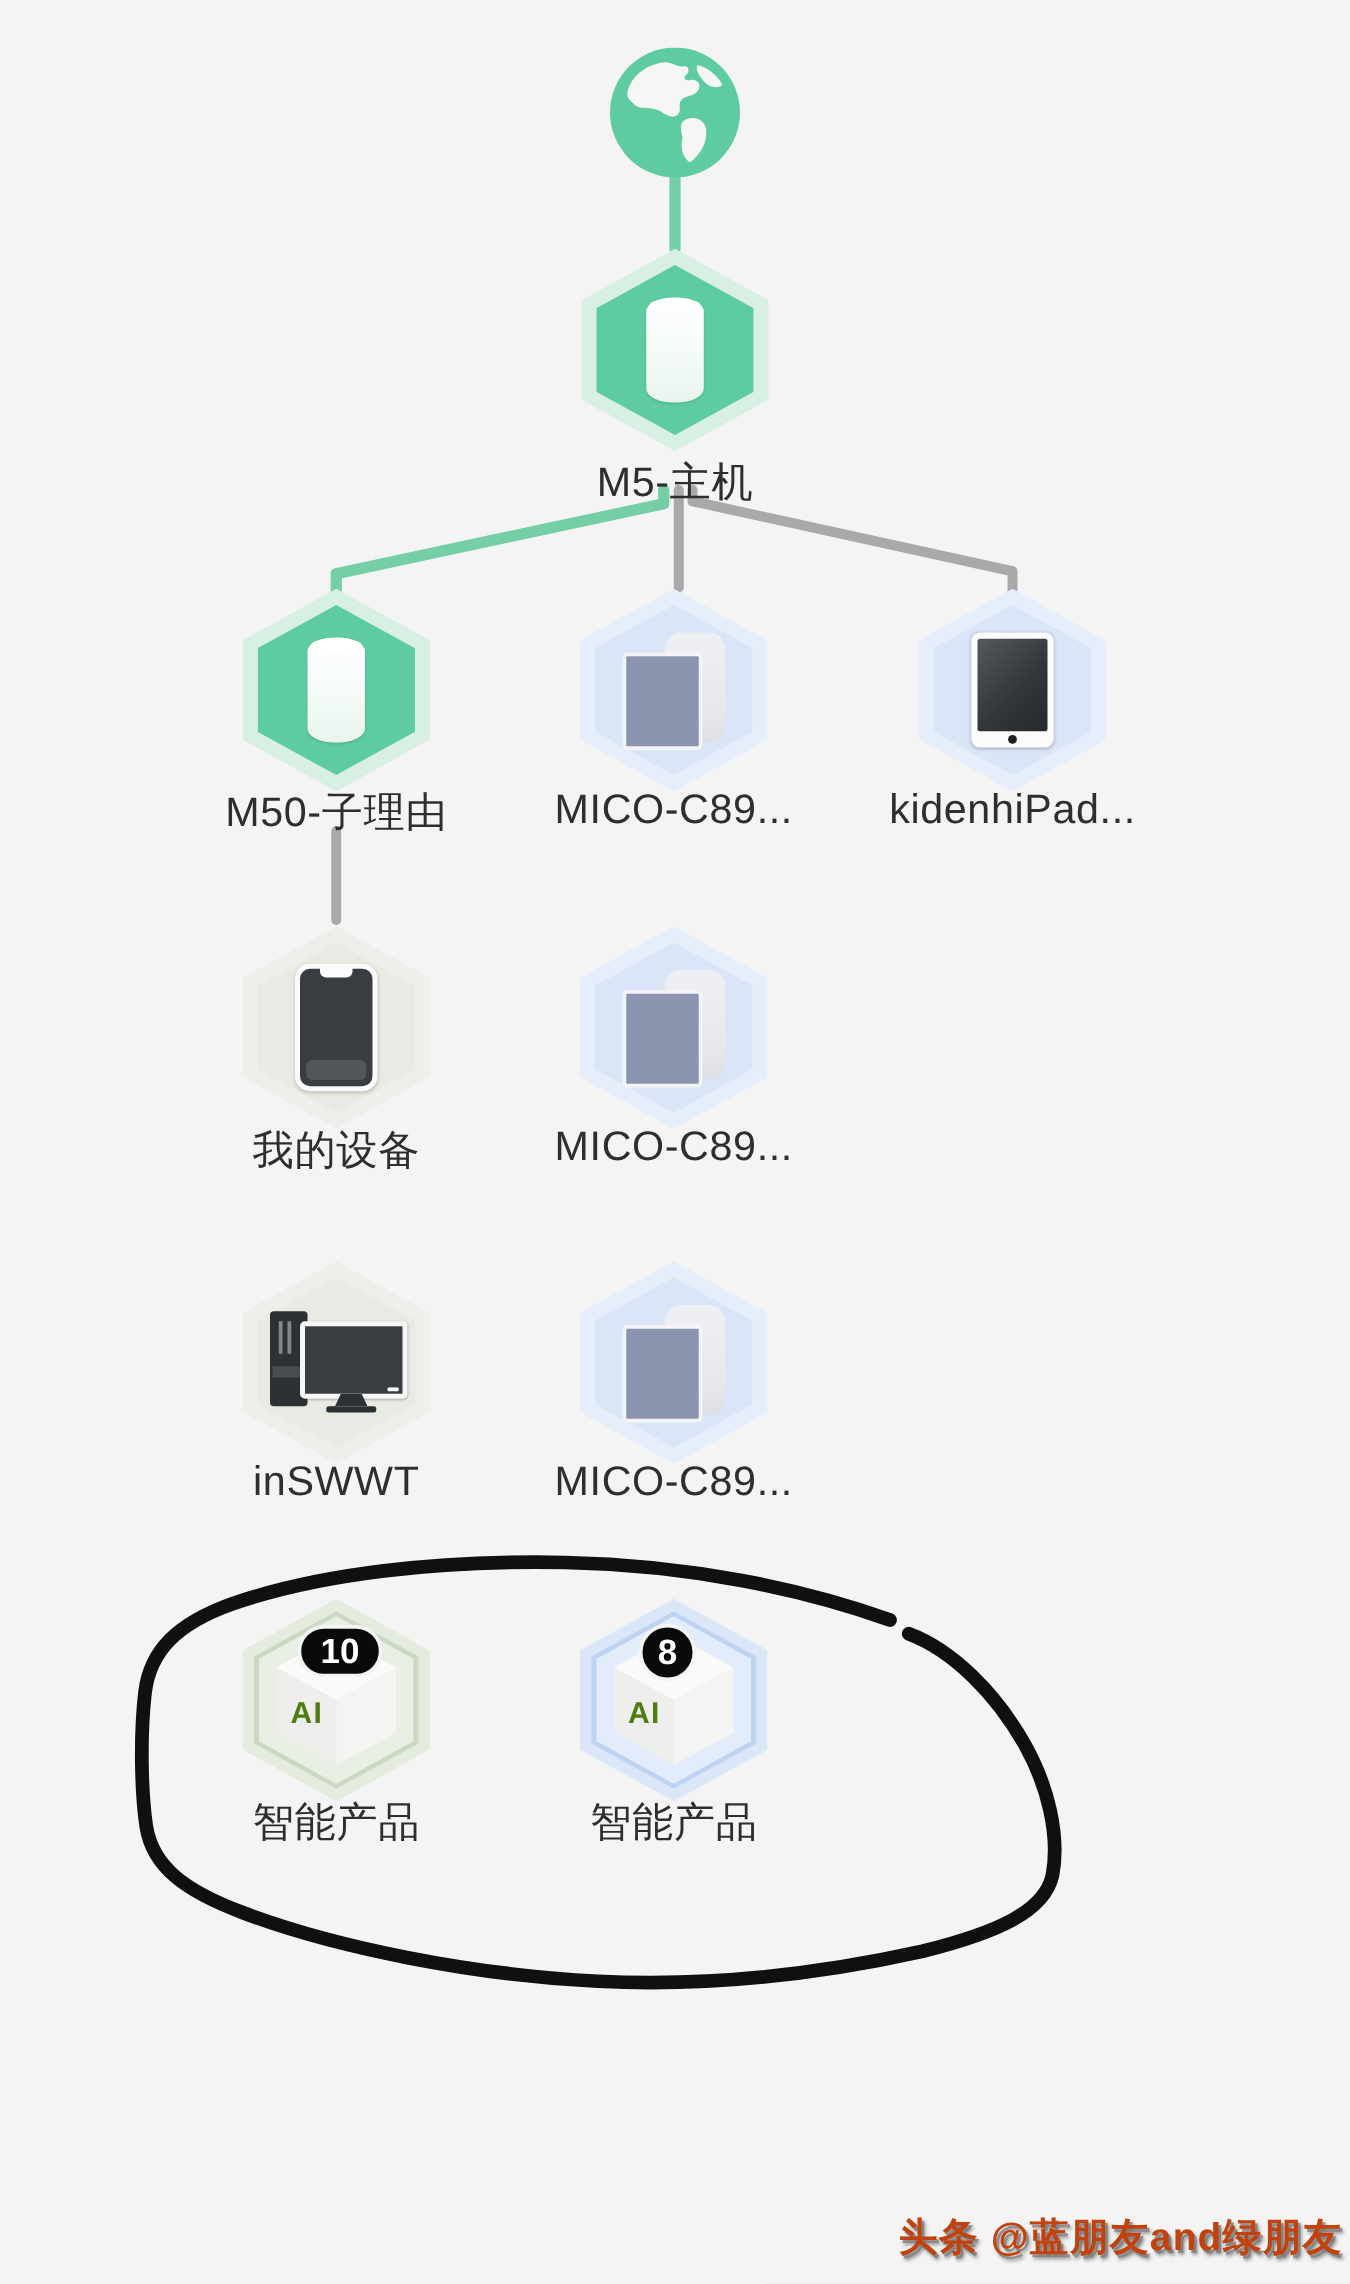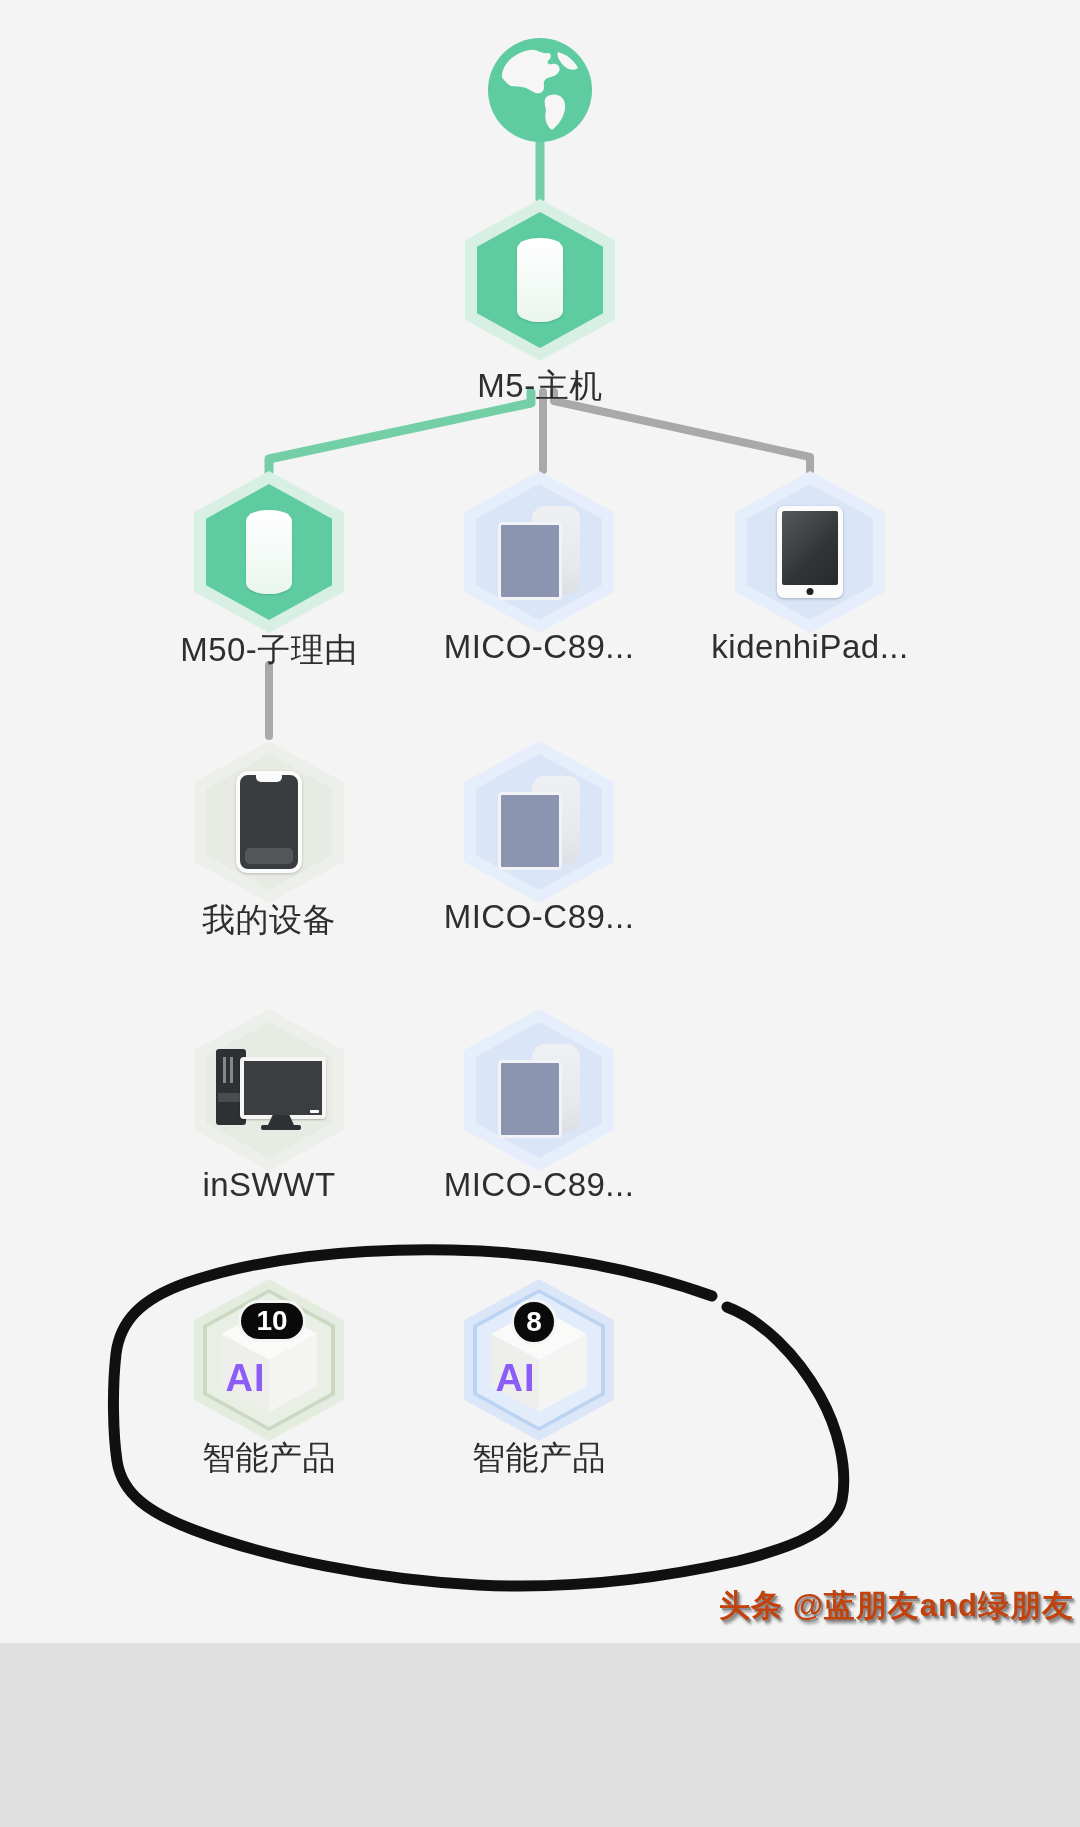--- a/index.html
+++ b/index.html
@@ -1,17 +1,17 @@
 <!DOCTYPE html>
 <html style="--background: #f4f4f5; --accent-green: #5ecba1; --accent-green-light: #d8f0e4; --line-green: #74cfa6; --line-gray: #a9a9ab; --client-blue: #dae5f8; --client-blue-light: #e6edfb; --offline-core: #e7ebe3; --offline-halo: #edf0ea; --ai-green-halo: #e4ebdf; --ai-green-ring: #cbd9c3; --ai-green-inner: #e9efe5; --ai-blue-halo: #dbe7f8; --ai-blue-ring: #bcd3f2; --ai-blue-inner: #e2ecfa; --badge-bg: #0a0a0a; --label-color: #2e2e30; --annotation-color: #101010;"><head>
 <meta charset="utf-8">
 <style>
   html,body{margin:0;padding:0;}
   body{font-family:"Liberation Sans","DejaVu Sans",sans-serif;background:#e0e0e0;}
-  .canvas{position:relative;width:1080px;height:1643px;background:var(--background,#f4f4f5);overflow:hidden;margin:0 auto;}
+  .canvas{position:relative;width:1080px;height:1827px;background:var(--background,#f4f4f5);overflow:hidden;margin:0 auto;}
 
   svg.layer{position:absolute;left:0;top:0;pointer-events:none;}
 
   
   .node{position:absolute;width:0;height:0;}
   .hexbox{position:absolute;left:-75px;top:-81px;width:150px;height:162px;}
   .hex{clip-path:polygon(50% 0%,100% 25.5%,100% 74.5%,50% 100%,0% 74.5%,0% 25.5%);}
   .halo{position:absolute;left:0;top:0;width:150px;height:162px;}
   .core{position:absolute;left:12px;top:13px;width:126px;height:136px;}
   .green-halo{background:var(--accent-green-light,#d8f0e4);}
@@ -78,21 +78,21 @@
   .ring{position:absolute;left:9px;top:10px;width:132px;height:142px;}
   .ring-inner{position:absolute;left:4px;top:4px;width:124px;height:134px;}
   .ai-green-inner{background:var(--ai-green-inner,#e9efe5);}
   .ai-blue-inner{background:var(--ai-blue-inner,#e2ecfa);}
   .cube{position:absolute;left:50%;top:50%;transform:translate(-50%,-50%);width:96px;height:104px;}
   .cube .face{position:absolute;left:0;top:0;width:100%;height:100%;}
   .cube .top{clip-path:polygon(50% 0%,100% 25%,50% 50%,0% 25%);background:#fafaf8;}
   .cube .leftf{clip-path:polygon(0% 25%,50% 50%,50% 100%,0% 75%);background:#eeeeec;}
   .cube .rightf{clip-path:polygon(50% 50%,100% 25%,100% 75%,50% 100%);background:#f4f4f2;}
   .cube .ai-text{position:absolute;left:1%;top:47%;width:49%;text-align:center;
-    font-size:38px;font-weight:600;color:#8b5cf6;letter-spacing:1px;}
+    font-size:24px;font-weight:600;color:#4d7c0f;letter-spacing:1px;}
 
   
   .badge{position:absolute;background:var(--badge-bg,#0a0a0a);color:#ffffff;border:3px solid var(--background,#f4f4f5);
     display:flex;align-items:center;justify-content:center;font-size:28px;font-weight:600;box-sizing:border-box;}
   .badge-pill{left:44px;top:21px;width:68px;height:42px;border-radius:22px;}
   .badge-circle{left:47px;top:20px;width:46px;height:46px;border-radius:50%;}
 
   
   .watermark{position:absolute;right:6px;bottom:16px;font-size:31px;font-weight:700;color:#c2410c;
     letter-spacing:1px;text-shadow:2px 2px 0 rgba(110,110,110,.65),3px 4px 3px rgba(70,70,70,.55);}

